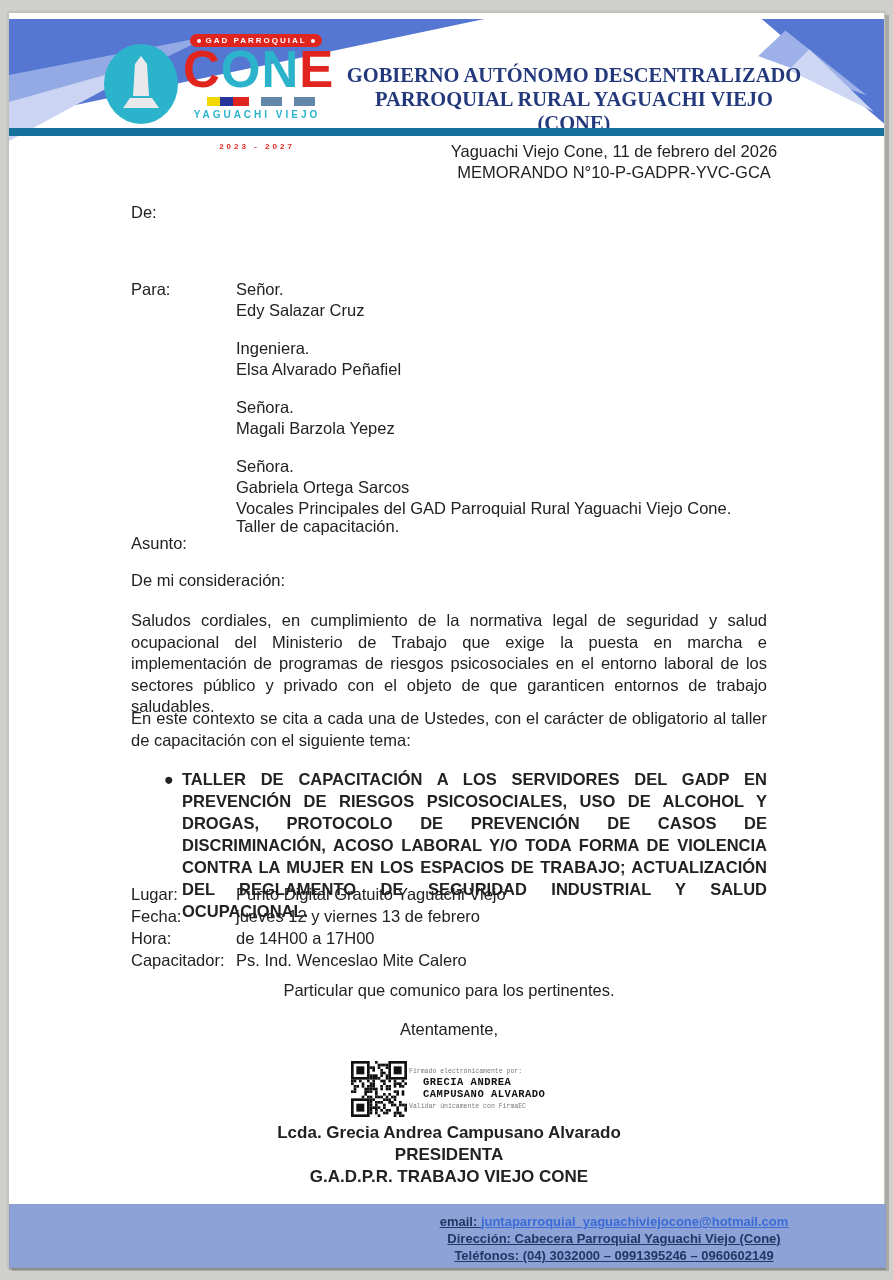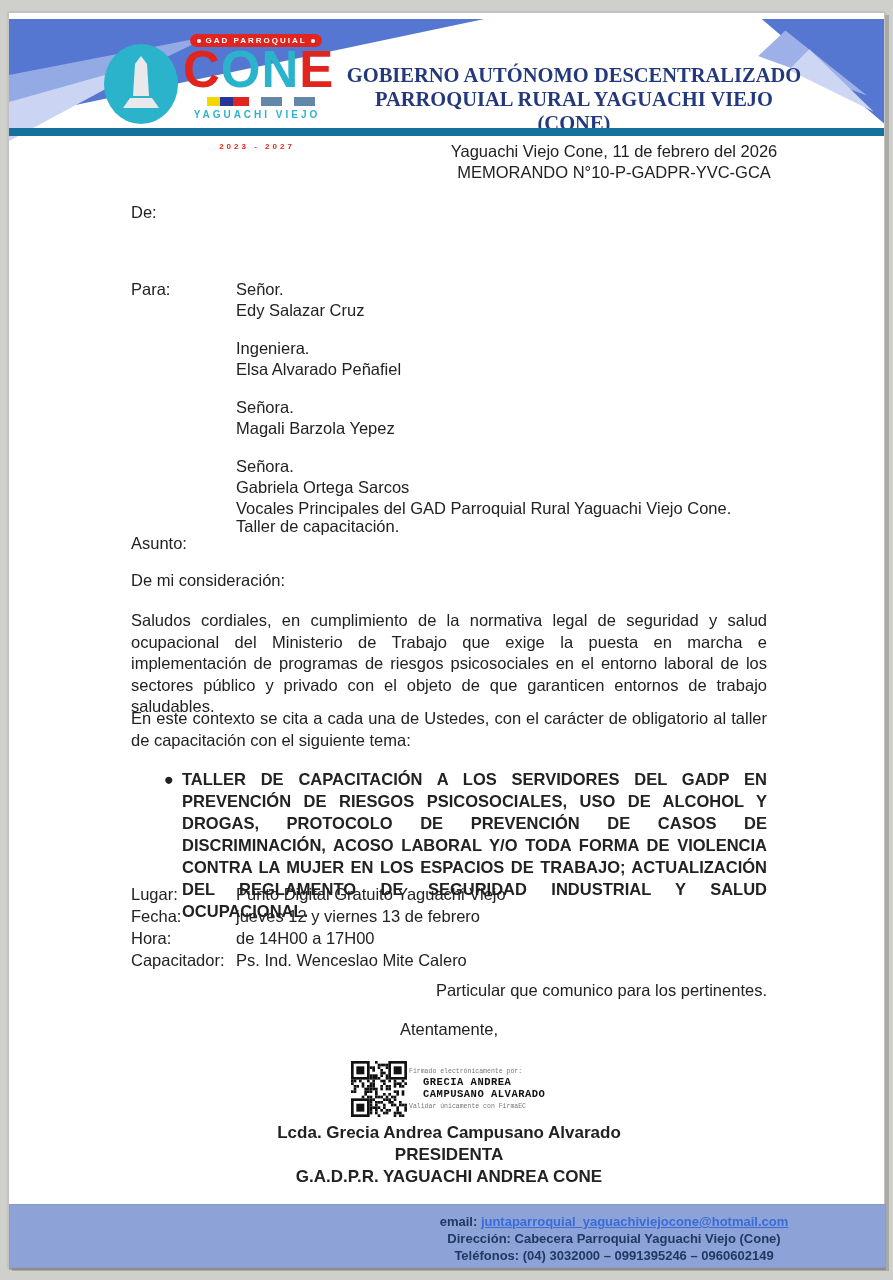--- a/index.html
+++ b/index.html
@@ -81,21 +81,21 @@
   .stamp-name { font-size:10.5px; font-weight:bold; color:#111; line-height:12px; letter-spacing:.5px; white-space:nowrap;margin-left:14px; }
 
   
   .footer-box {
     position:absolute; left:0; top:1191px; width:877px; height:64px;
     background:#8da3d8; border:1px solid #8b9cc9;
     box-shadow:0 2px 0 rgba(90,90,90,.35);
   }
   .footer-inner {
     position:absolute; left:330px; top:8px; width:548px; text-align:center;
-    font-size:13px; font-weight:bold; color:#1f3864; line-height:17px;
+    font-size:13px; font-weight:bold; color:#1f3864; line-height:17px;text-decoration:underline;
   }
   .footer-inner a { color:#3a6bd6; text-decoration:underline; font-weight:bold; }
 </style>
 </head>
 <body>
 
 <div class="page">
 
   <div class="deco deco-left">
     <div class="d1"></div>
@@ -191,21 +191,21 @@
     <div class="drow">
       <div class="dlabel">Hora:</div>
       <div>de 14H00 a 17H00</div>
     </div>
     <div class="drow">
       <div class="dlabel">Capacitador:</div>
       <div>Ps. Ind. Wenceslao Mite Calero</div>
     </div>
   </div>
 
-  <div class="abs body-text" style="top:967px; text-align:right">Particular que comunico para los pertinentes.</div>
+  <div class="abs body-text" style="top:967px; text-align:center">Particular que comunico para los pertinentes.</div>
   <div class="abs centered-sig" style="top:1007px">Atentamente,</div>
 
   <div class="abs stamp-qr">
     <svg id="qr-svg" width="56" height="56" viewBox="0 0 56 56">
         <rect x="24.00" y="0.00" width="2.67" height="2.67" fill="#111"></rect>
         <rect x="26.67" y="2.67" width="2.67" height="2.67" fill="#111"></rect>
         <rect x="29.33" y="2.67" width="2.67" height="2.67" fill="#111"></rect>
         <rect x="32.00" y="2.67" width="2.67" height="2.67" fill="#111"></rect>
         <rect x="34.67" y="2.67" width="2.67" height="2.67" fill="#111"></rect>
         <rect x="18.67" y="5.33" width="2.67" height="2.67" fill="#111"></rect>
@@ -350,21 +350,21 @@
   <div class="abs stamp-text">
     <div class="stamp-tiny">Firmado electrónicamente por:</div>
     <div class="stamp-name">GRECIA ANDREA</div>
     <div class="stamp-name">CAMPUSANO ALVARADO</div>
     <div class="stamp-tiny" style="margin-top:3px">Validar únicamente con FirmaEC</div>
   </div>
 
   <div class="abs sig-names">
     <div>Lcda. Grecia Andrea Campusano Alvarado</div>
     <div>PRESIDENTA</div>
-    <div>G.A.D.P.R. YAGUACHI ANDREA CONE</div>
+    <div>G.A.D.P.R. TRABAJO VIEJO CONE</div>
   </div>
 
   <div class="footer-box">
     <div class="footer-inner">
       <div><span>email: </span><a href="#">juntaparroquial_yaguachiviejocone@hotmail.com</a></div>
       <div>Dirección: Cabecera Parroquial Yaguachi Viejo (Cone)</div>
       <div>Teléfonos: (04) 3032000 – 0991395246 – 0960602149</div>
     </div>
   </div>
 

